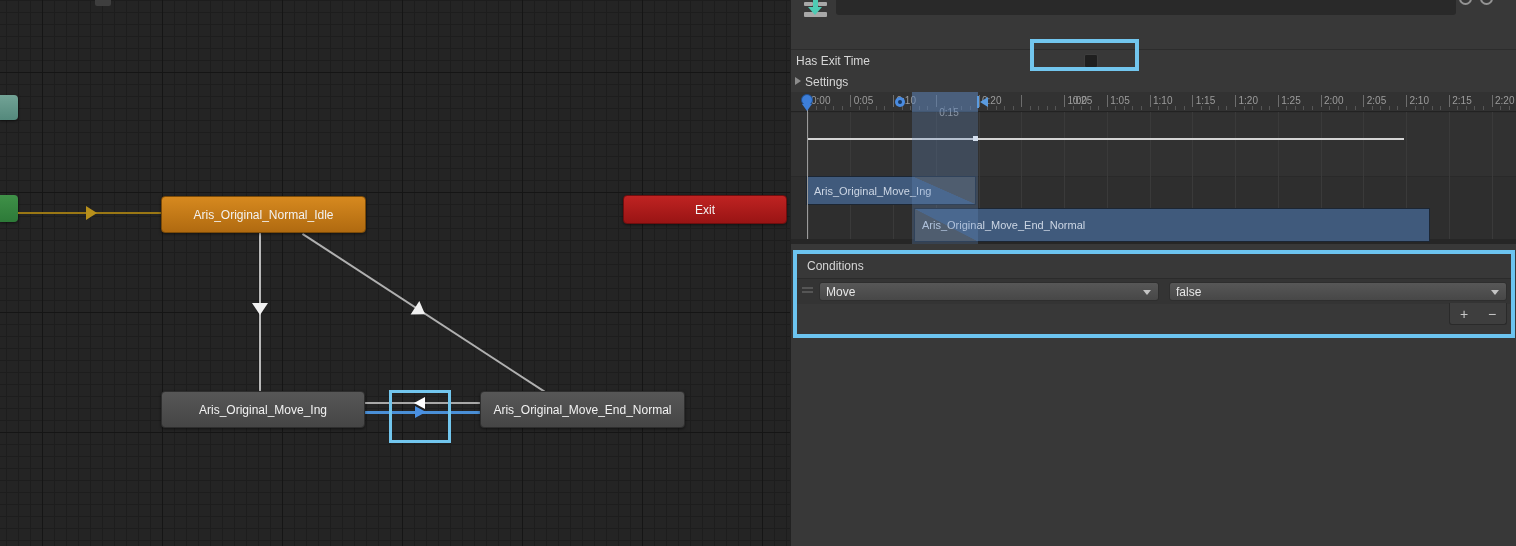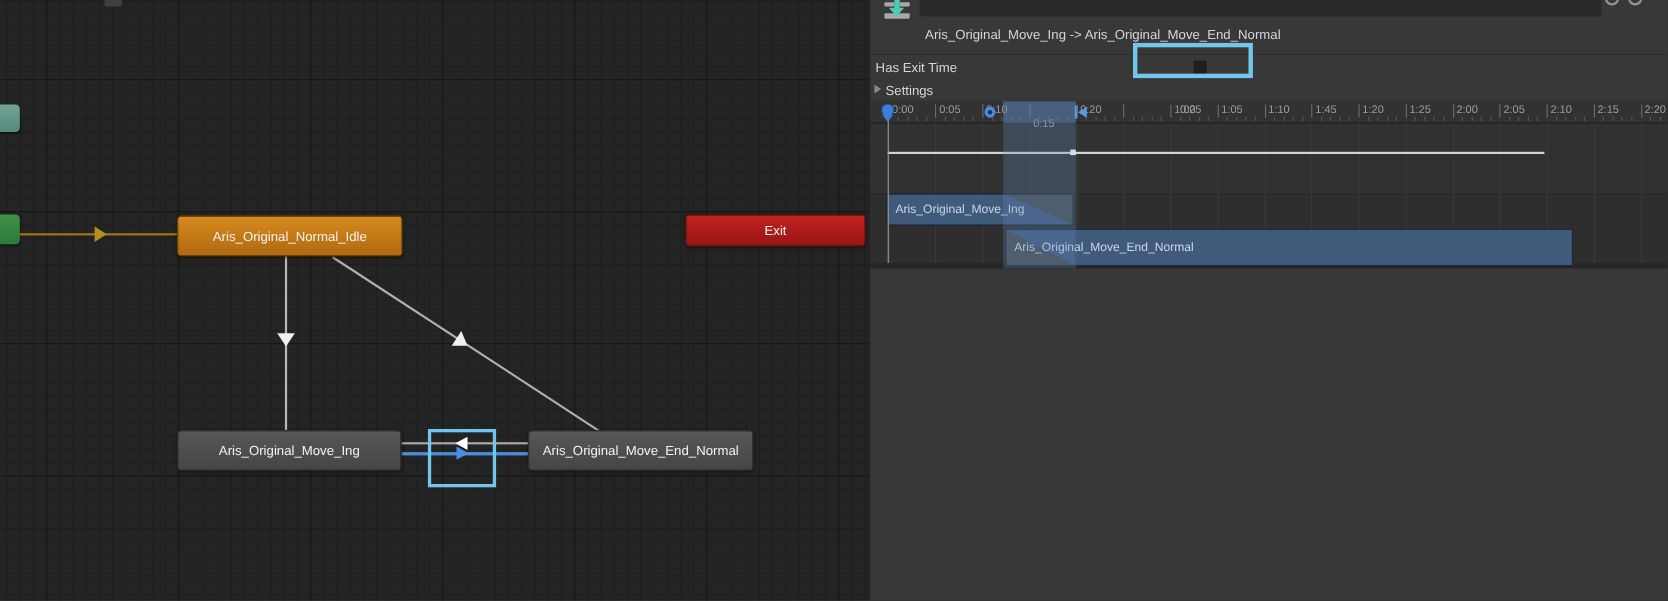--- a/index.html
+++ b/index.html
@@ -189,21 +189,20 @@
       <div class="trans-icon">
         <div class="bar-tl"></div>
           <div class="bar-tr"></div>
           <div class="bar-b"></div>
         <div class="shaft"></div>
           <div class="head"></div>
       </div>
       <div class="name-field"></div>
       <div class="mini-icon help"></div>
       <div class="mini-icon gear"></div>
-      <div class="insp-title">Aris_Original_Move_Ing -&gt; Aris_Original_Move_End_Normal</div>
       <div class="insp-div"></div>
     </div>
 
     <div class="row-label lbl-hasexit">Has Exit Time</div>
     <div class="checkbox"></div>
 
     <div class="fold-tri"></div>
     <div class="row-label lbl-settings">Settings</div>
 
     <div class="timeline">
@@ -278,21 +277,21 @@
           <div class="subtick" style="left: 332.85px;"></div>
           <div class="subtick" style="left: 341.4px;"></div>
           <div class="subtick" style="left: 349.95px;"></div>
           <div class="tick" style="left: 358.5px;"></div>
           <div class="tick-label" style="left: 362px;">1:10</div>
           <div class="subtick" style="left: 367.05px;"></div>
           <div class="subtick" style="left: 375.6px;"></div>
           <div class="subtick" style="left: 384.15px;"></div>
           <div class="subtick" style="left: 392.7px;"></div>
           <div class="tick" style="left: 401.25px;"></div>
-          <div class="tick-label" style="left: 404.75px;">1:45</div>
+          <div class="tick-label" style="left: 404.75px;">1:15</div>
           <div class="subtick" style="left: 409.8px;"></div>
           <div class="subtick" style="left: 418.35px;"></div>
           <div class="subtick" style="left: 426.9px;"></div>
           <div class="subtick" style="left: 435.45px;"></div>
           <div class="tick" style="left: 444px;"></div>
           <div class="tick-label" style="left: 447.5px;">1:20</div>
           <div class="subtick" style="left: 452.55px;"></div>
           <div class="subtick" style="left: 461.1px;"></div>
           <div class="subtick" style="left: 469.65px;"></div>
           <div class="subtick" style="left: 478.2px;"></div>
@@ -350,17 +349,38 @@
       <div class="band-ruler"></div>
 
       <div class="pin-line"></div>
       <div class="pin"></div>
       <div class="pin-tail"></div>
       <div class="marker-exit"></div>
       <div class="marker-end-bar"></div>
       <div class="marker-end-tri"></div>
     </div>
 
+    <div class="conditions">
+      <div class="cond-title">Conditions</div>
+      <div class="cond-div"></div>
+      <div class="cond-row"></div>
+      <div class="drag-handle">
+          <span></span>
+          <span></span>
+        </div>
+      <div class="dropdown dd-param">
+        <span>Move</span>
+        <div class="dd-caret"></div>
+      </div>
+      <div class="dropdown dd-value">
+        <span>false</span>
+        <div class="dd-caret"></div>
+      </div>
+      <div class="pm-bar">
+        <span class="pm-btn">+</span>
+        <span class="pm-btn">−</span>
+      </div>
+    </div>
 
   </div>
 
   <div class="hl-box hl-checkbox"></div>
 </div>
 
 </body></html>

